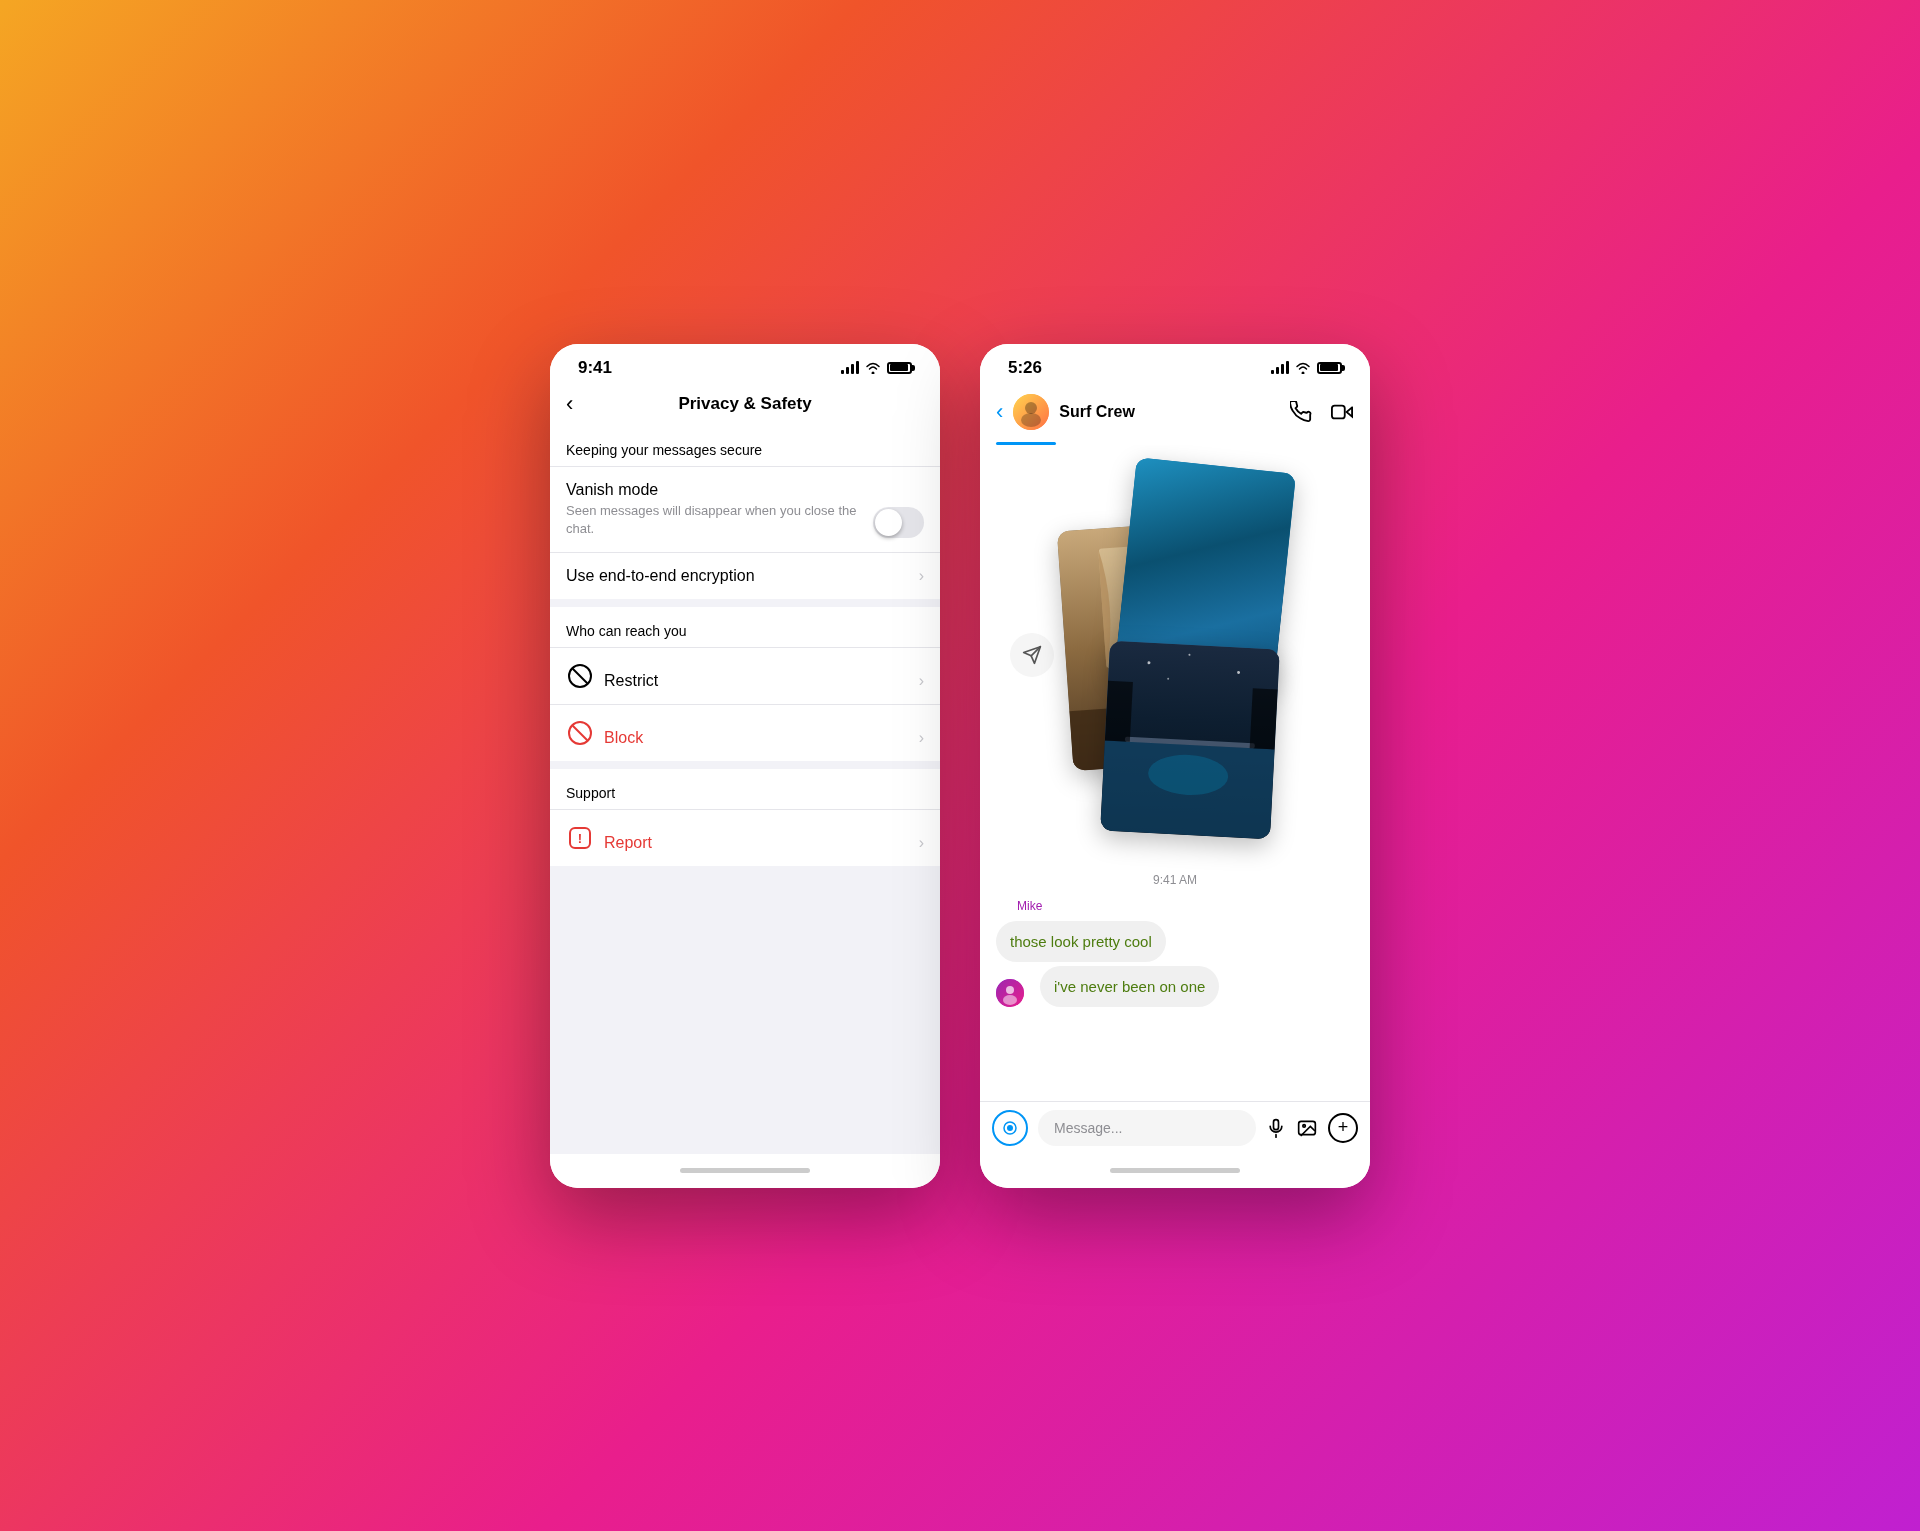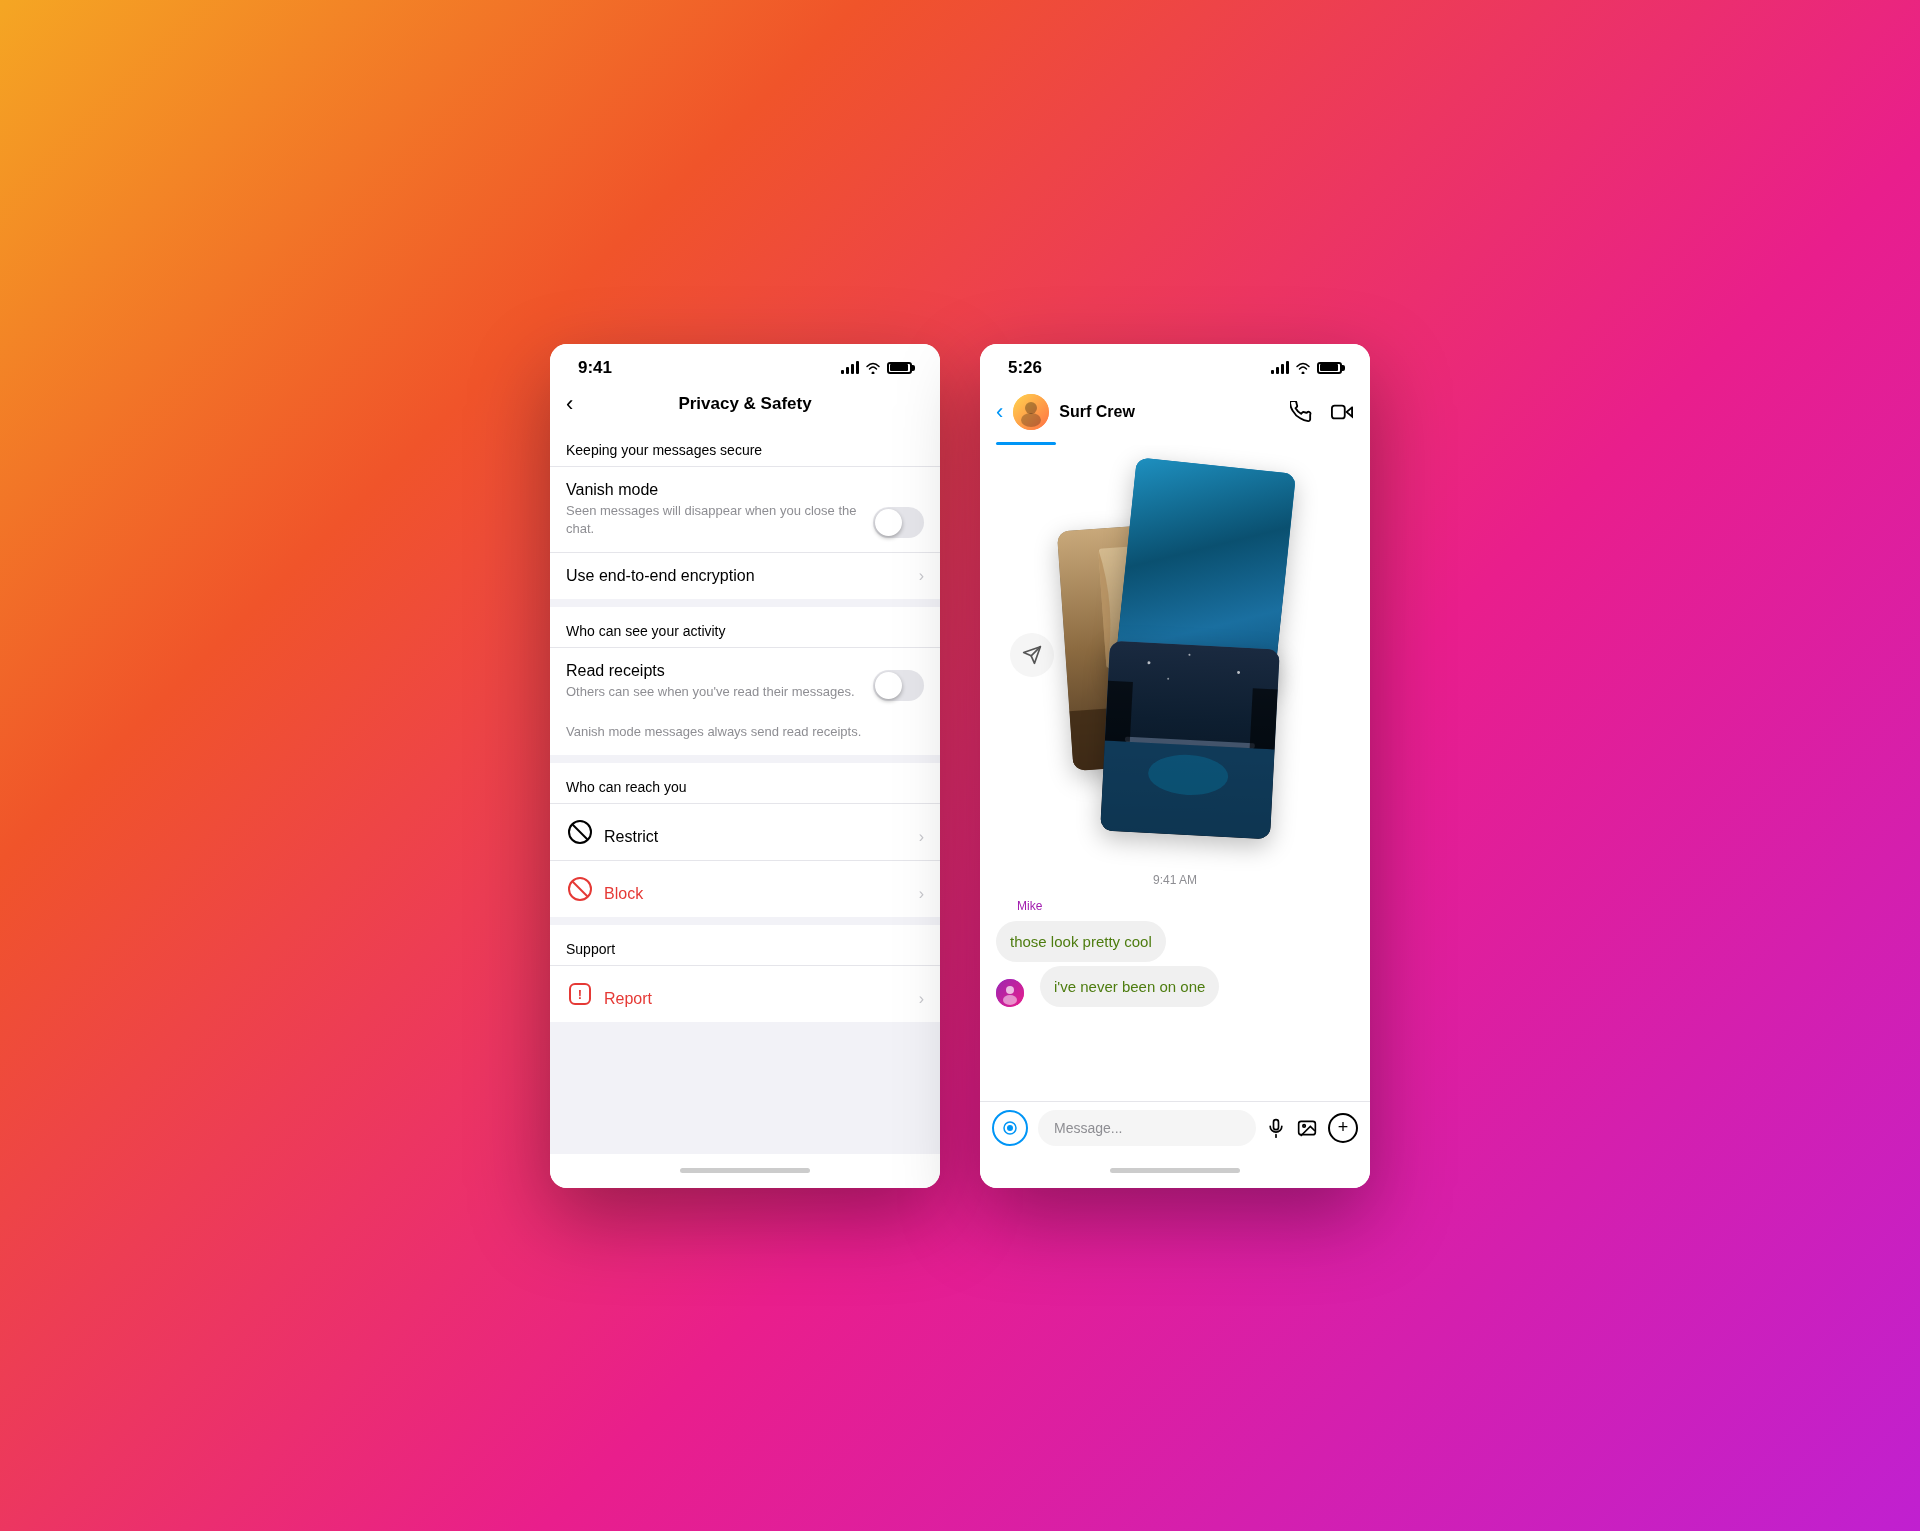--- a/index.html
+++ b/index.html
@@ -12,21 +12,21 @@
       align-items: center;
       justify-content: center;
       font-family: -apple-system, BlinkMacSystemFont, 'SF Pro Text', 'Helvetica Neue', sans-serif;
       gap: 40px;
     }
 
     .phone {
       width: 390px;
       min-height: 844px;
       background: #fff;
-      border-radius: 17px;
+      border-radius: 28px;
       overflow: hidden;
       box-shadow: 0 30px 80px rgba(0,0,0,0.35);
       display: flex;
       flex-direction: column;
       position: relative;
     }
 
     
     .status-bar {
       display: flex;
@@ -556,35 +556,20 @@
       </div>
 
       <div class="settings-row">
         <div class="settings-row-content">
           <div class="row-title">Use end-to-end encryption</div>
         </div>
         <span class="chevron">›</span>
       </div>
     </div>
 
-    <div class="settings-section">
-      <div class="section-header">Who can see your activity</div>
-
-      <div class="settings-row">
-        <div class="settings-row-content">
-          <div class="row-title">Read receipts</div>
-          <div class="row-subtitle">Others can see when you've read their messages.</div>
-        </div>
-        <div class="toggle-switch">
-          <div class="knob"></div>
-        </div>
-      </div>
-
-      <div class="row-note">Vanish mode messages always send read receipts.</div>
-    </div>
 
     <div class="settings-section">
       <div class="section-header">Who can reach you</div>
 
       <div class="settings-row">
         <div class="row-icon">
           <svg width="26" height="26" viewBox="0 0 26 26">
             <circle cx="13" cy="13" r="11" stroke="#000" stroke-width="2" fill="none"></circle>
             <line x1="5" y1="5" x2="21" y2="21" stroke="#000" stroke-width="2"></line>
           </svg>

